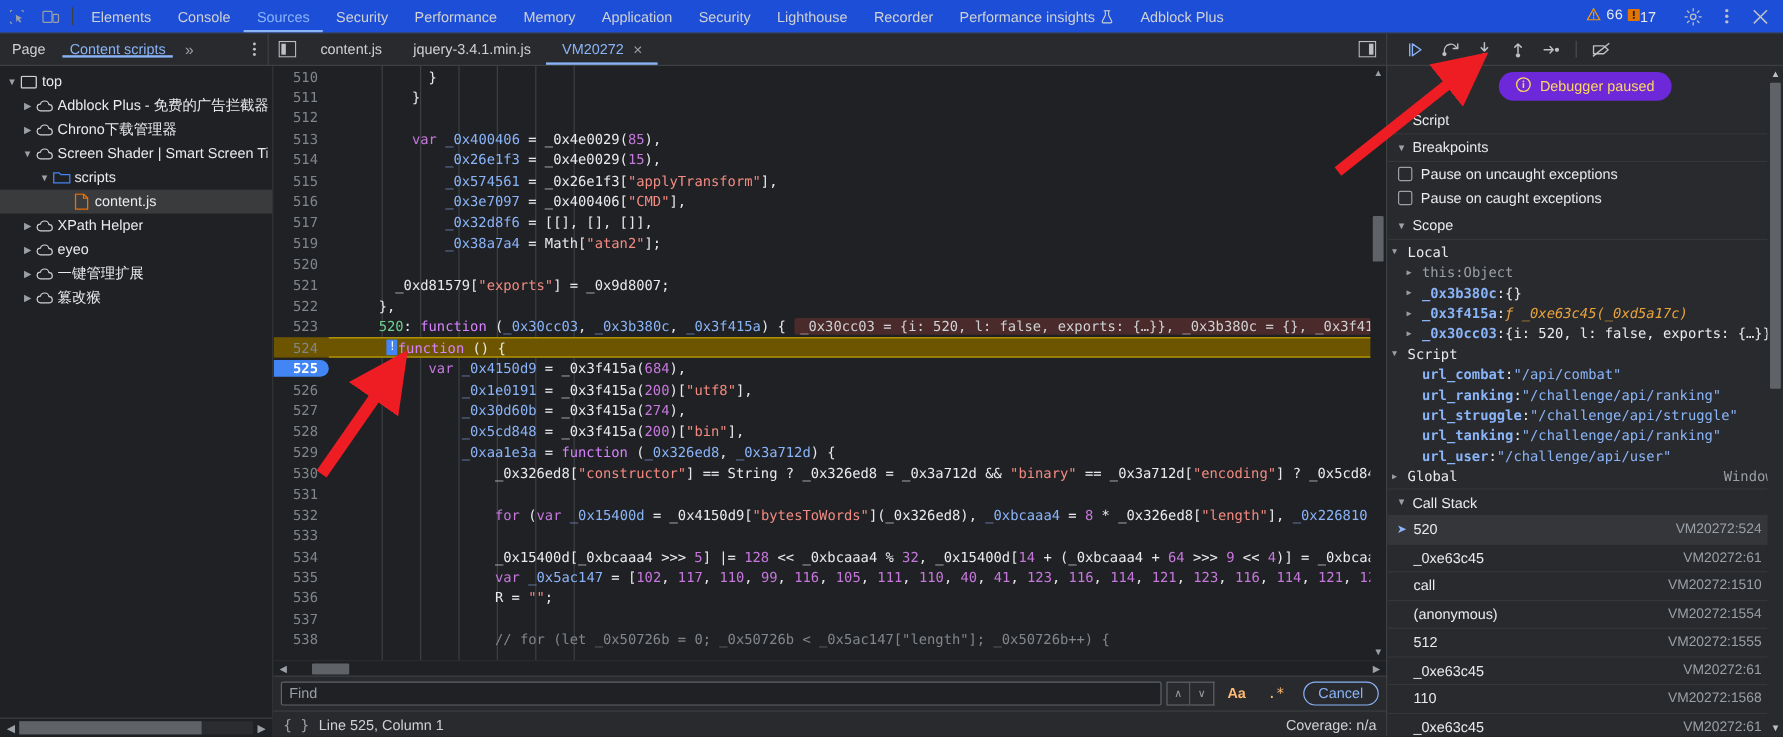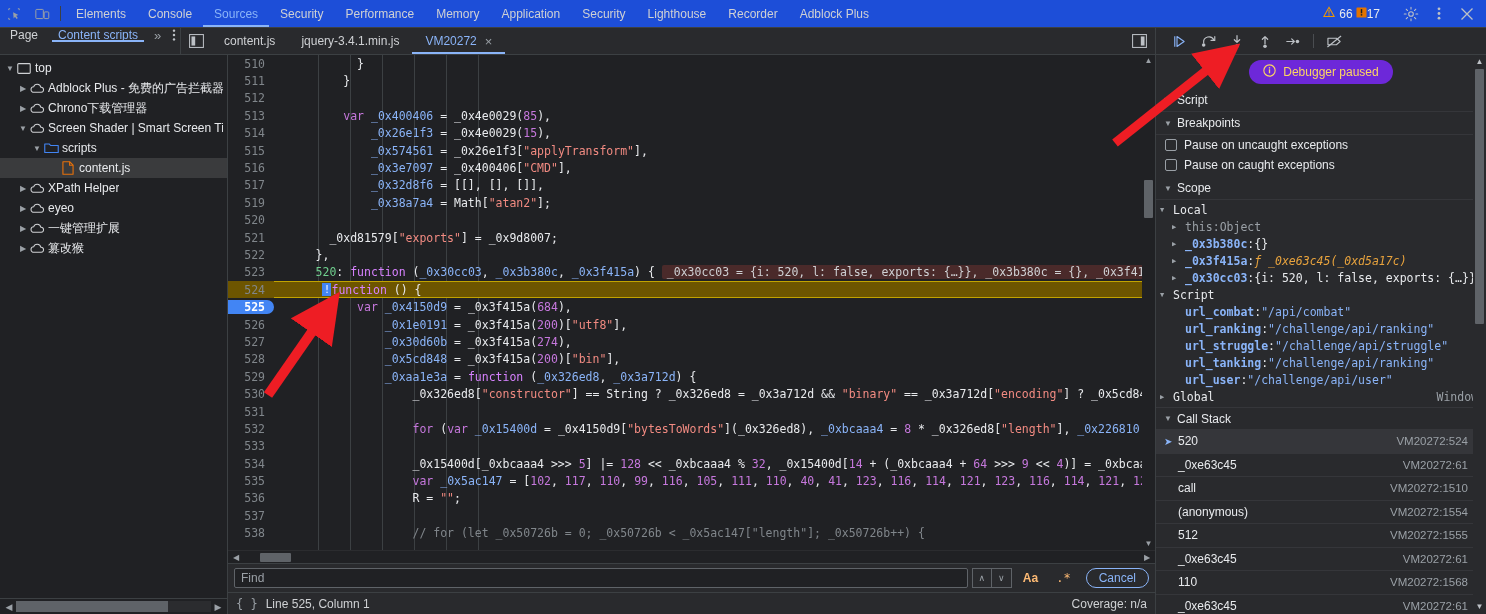--- a/index.html
+++ b/index.html
@@ -28,32 +28,32 @@
     display: flex; align-items: center; padding: 0 11px; color: #cfd1d4;
     font-size: 12px; white-space: nowrap; position: relative;
   }
   .mt-tab.active { color: #8ab4f8; }
   .mt-tab.active::after {
     content: ""; position: absolute; left: 0; right: 0; bottom: 0; height: 2px; background: #8ab4f8;
   }
   .mt-tab .flask { margin-left: 5px; display: inline-flex; }
   .mt-right { display: flex; align-items: center; padding-right: 6px; gap: 2px; }
   .badge-group { display: flex; align-items: center; gap: 3px; padding: 0 5px; font-size: 12px; }
-  .badge-warn { color: #f29900; display: flex; align-items: center; gap: 4px; }
+  .badge-warn { color: #f29900; display: flex; align-items: flex-start; gap: 4px; font-family: Liberation Mono, monospace; }
   .badge-err { color: #f28b82; display: flex; align-items: center; gap: 0; }
   .badge-num { color: #e8eaed; }
   .mt-gear, .mt-dots, .mt-close {
     width: 26px; height: 26px; display: flex; align-items: center; justify-content: center;
     color: #bdc1c6;
   }
 
   
   .sub-row { height: 27px; display: flex; flex: 0 0 27px; background: #292a2d; }
   .sub-left {
-    width: 181px; display: flex; align-items: flex-start;
+    width: 224px; display: flex; align-items: center;
     border-right: 1px solid #3c4043; border-bottom: 1px solid #3c4043;
   }
   .sub-tab {
     display: flex; align-items: center; padding: 0 10px; font-size: 12px;
     color: #cfd1d4; position: relative; white-space: nowrap;
   }
   .sub-tab.active { color: #8ab4f8; }
   .sub-tab.active::after {
     content: ""; position: absolute; left: 4px; right: 4px; bottom: 0; height: 2px; background: #8ab4f8;
   }
@@ -301,20 +301,28 @@
         </div>
       <div class="mt-tab">
           <span>Security</span>
         </div>
       <div class="mt-tab">
           <span>Lighthouse</span>
         </div>
       <div class="mt-tab">
           <span>Recorder</span>
         </div>
+      <div class="mt-tab">
+        <span>Performance insights</span>
+        <span class="flask">
+          <svg width="11" height="12" viewBox="0 0 12 13">
+              <path d="M4.5 1v4L1.8 10.4A1 1 0 002.7 12h6.6a1 1 0 00.9-1.6L7.5 5V1M3.4 1h5.2" stroke="#cfd1d4" stroke-width="1" fill="none" stroke-linecap="round" stroke-linejoin="round"></path>
+            </svg>
+        </span>
+      </div>
       <div class="mt-tab">
           <span>Adblock Plus</span>
         </div>
     </div>
     <div class="mt-right">
       <div class="badge-group">
         <span class="badge-warn">
           <span>
             <svg width="12" height="12" viewBox="0 0 14 14">
                 <path d="M7 1.5L13 12.2H1z" stroke="#f29900" stroke-width="1.2" fill="none"></path>

